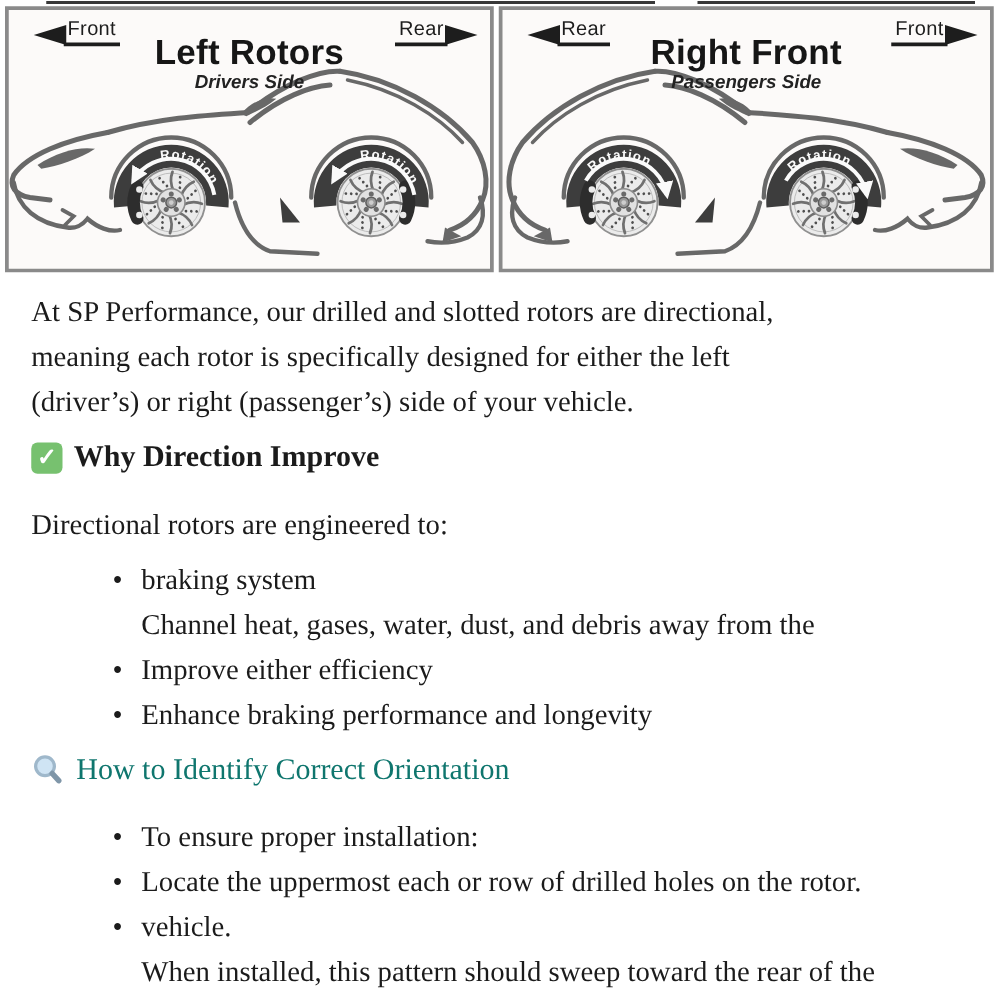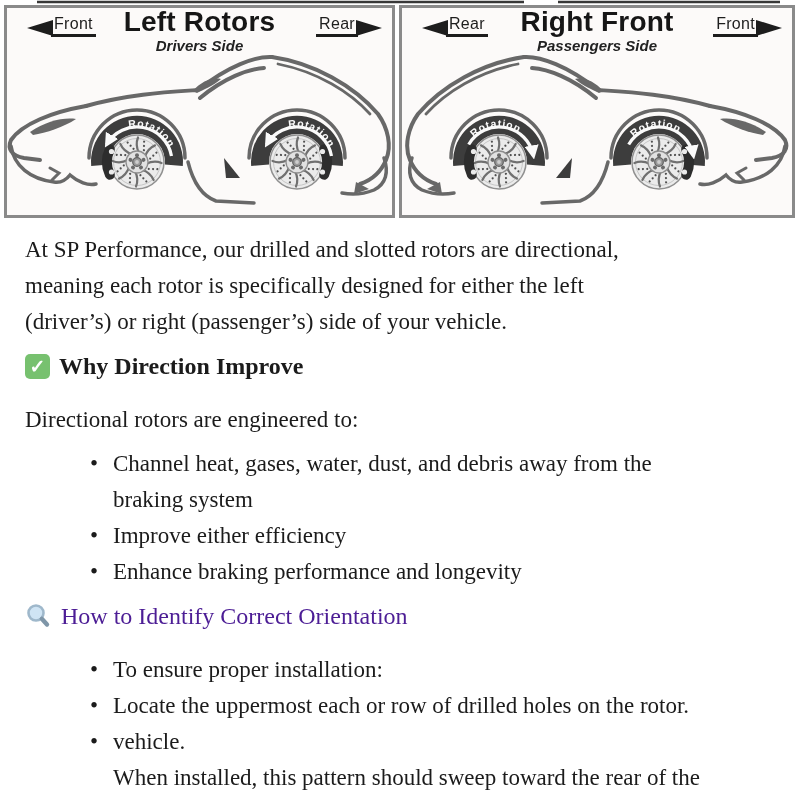--- a/index.html
+++ b/index.html
@@ -5,39 +5,39 @@
   html,body{margin:0;padding:0;}
   body{
     width:800px;height:800px;overflow:hidden;background:#ffffff;
     font-family:"Liberation Serif", serif;color:#1b1b1b;
   }
 
   
   .diagram{position:relative;width:800px;height:218px;background:#ffffff;}
   .diagram svg{position:absolute;left:0;top:0;}
   .panel-hdr{position:absolute;top:6px;height:56px;}
-  .panel-hdr .ttl{text-align:center;padding-top:2px;line-height:1;}
+  .panel-hdr .ttl{text-align:center;padding-top:22px;line-height:1;}
   .ttl-main{font-family:"Liberation Sans",sans-serif;font-weight:bold;font-size:28px;color:#161616;letter-spacing:.2px;}
   .ttl-sub{font-family:"Liberation Sans",sans-serif;font-weight:bold;font-style:italic;font-size:15px;color:#222;margin-top:2px;}
   .dir{position:absolute;display:flex;align-items:flex-end;}
   .dir-txt{font-family:"Liberation Sans",sans-serif;font-weight:normal;font-size:16px;color:#1d1d1d;
            border-bottom:3.5px solid #1d1d1d;padding:0 3px 1px;letter-spacing:.3px;}
   .tri{width:0;height:0;border-top:8px solid transparent;border-bottom:8px solid transparent;margin-bottom:1px;}
   .tri-left{border-right:26px solid #1d1d1d;margin-right:-2px;}
   .tri-right{border-left:26px solid #1d1d1d;margin-left:-2px;}
   .dir-l{left:22px;top:9px;}
   .dir-r{right:12px;top:9px;}
 
   
   .article{padding:14px 54px 0 25px;font-size:23px;line-height:36px;}
   .tline{display:block;}
   .intro{margin:0 0 10px 0;}
   .h{display:flex;align-items:center;gap:9px;line-height:32px;font-size:24px;margin:0 0 20px 0;}
   .h-bold{font-weight:bold;}
-  .h-reg{font-weight:normal;color:#4c1d95;}
+  .h-reg{font-weight:normal;color:#0f766e;}
   .lead{margin:0 0 8px 0;}
   ul.blist{list-style:none;margin:0 0 10px 0;padding:0 0 0 88px;}
   ul.blist.last{margin:0;}
   ul.blist li{position:relative;}
   ul.blist li::before{content:"\2022";position:absolute;left:-23px;top:0;font-size:23px;}
   .check-badge{width:25px;height:25px;border-radius:5px;background:#77c16f;
                display:inline-flex;align-items:center;justify-content:center;flex:0 0 auto;}
   .check-glyph{color:#fff;font-family:"Liberation Sans",sans-serif;font-weight:bold;font-size:19px;line-height:1;}
   .mag-icon{flex:0 0 auto;display:inline-block;}
 </style>
@@ -231,22 +231,22 @@
     <span class="check-badge">
       <span class="check-glyph">✓</span>
     </span>
     <span>Why Direction Improve</span>
   </h2>
 
   <p class="lead">Directional rotors are engineered to:</p>
 
   <ul class="blist">
     <li>
+      <div class="tline">braking system</div>
       <div class="tline">Channel heat, gases, water, dust, and debris away from the</div>
-      <div class="tline">braking system</div>
     </li>
     <li>
       <div class="tline">Improve either efficiency</div>
     </li>
     <li>
       <div class="tline">Enhance braking performance and longevity</div>
     </li>
   </ul>
 
   <h2 class="h h-reg">

